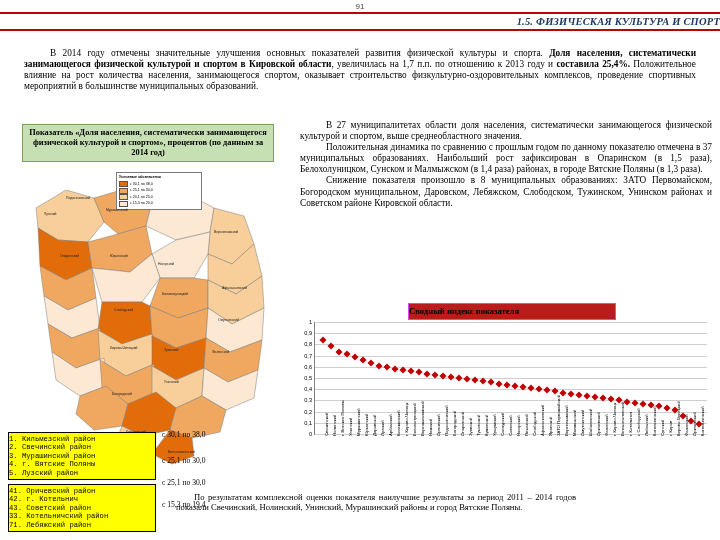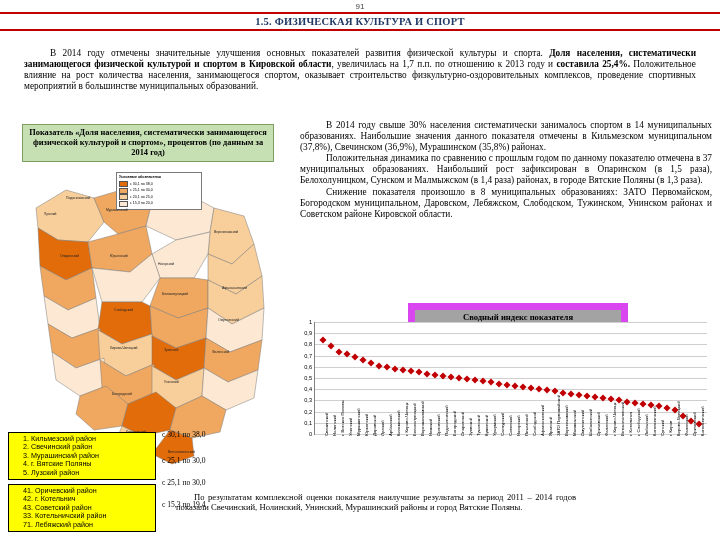--- a/index.html
+++ b/index.html
@@ -11,24 +11,25 @@
     color:#000;
     position:relative;
     overflow:hidden;
   }
   .page-num{
     position:absolute;top:2px;left:0;width:720px;text-align:center;
     font-size:8px;color:#444;font-family:"Liberation Sans",sans-serif;
   }
   .title-bar{
     position:absolute;top:12px;left:0;width:720px;
-    text-align:center;
+    text-align:right;
     border-top:2px solid #c00000;border-bottom:2px solid #c00000;
     background:#fff;
     padding:2px 0 2px 0;
+    font-style:italic;
   }
   .title-bar .t{
     font-family:"Liberation Serif", serif;
     font-weight:bold;font-size:10.5px;color:#1f3864;
     letter-spacing:.2px;
   }
   .body-text{
     position:absolute;top:32px;left:8px;width:704px;
     text-align:justify;
     line-height:11.1px;
@@ -67,36 +68,36 @@
   .legend .row{display:flex;align-items:center;margin-bottom:.5px;}
   .legend .sw{width:7px;height:4px;margin-right:2px;border:.5px solid #555;}
   .maplabel{
     position:absolute;font-family:"Liberation Sans",sans-serif;
     font-size:3.4px;color:#222;white-space:nowrap;
   }
 
   
   .dlist{
     position:absolute;background:#ffff00;border:1px solid #000;
-    font-family:Liberation Sans, sans-serif;font-size:7.2px;line-height:8.4px;
-    padding:2px 14px;box-sizing:border-box;
+    font-family:Liberation Mono, monospace;font-size:7.2px;line-height:8.4px;
+    padding:2px 0;box-sizing:border-box;
   }
   .dlist div{white-space:nowrap;}
   .dlist-top{left:8px;top:432px;width:148px;}
   .dlist-bottom{left:8px;top:484px;width:148px;}
 
   .range-lbl{
     position:absolute;font-family:"Liberation Serif",serif;font-size:7.6px;
   }
 
   
   .chart-head{
     position:absolute;left:408px;top:303px;width:206px;height:15px;
-    background:#a3a3a3;border:7px solid #d946ef;
-    text-align:center;font-family:"Liberation Serif",serif;
+    background:#b91c1c;border:1px solid #d946ef;
+    text-align:left;font-family:"Liberation Serif",serif;
     font-weight:bold;font-size:8.6px;color:#000;
     line-height:15px;
   }
   .chart-area{
     position:absolute;left:282px;top:318px;width:432px;height:180px;
   }
   .chart-plot{
     position:absolute;left:32px;top:4px;width:392px;height:112px;
     border-left:.8px solid #808080;border-bottom:.8px solid #808080;
     background:#fff;
@@ -134,21 +135,21 @@
   <span class="t">1.5. ФИЗИЧЕСКАЯ КУЛЬТУРА И СПОРТ</span>
 </div>
 
 <div class="body-text">
   <p>
     <span>В 2014 году отмечены значительные улучшения основных показателей развития физической культуры и спорта. </span><b>Доля населения, систематически занимающегося физической культурой и спортом в Кировской области</b><span>, увеличилась на 1,7 п.п. по отношению к 2013 году и </span><b>составила 25,4%.</b><span> Положительное влияние на рост количества населения, занимающегося спортом, оказывает строительство физкультурно-оздоровительных комплексов, проведение спортивных мероприятий в большинстве муниципальных образований.</span>
   </p>
 </div>
 
 <div class="col-right">
-  <p>В 2014 году свыше 30% населения систематически занималось спортом в 14 муниципальных образованиях. Наибольшие значения данного показателя отмечены в Кильмезском муниципальном (37,8%), Свечинском (36,9%), Мурашинском (35,8%) районах.</p>
+  <p>В 27 муниципалитетах области доля населения, систематически занимающегося физической культурой и спортом, выше среднеобластного значения.</p>
   <p>Положительная динамика по сравнению с прошлым годом по данному показателю отмечена в 37 муниципальных образованиях. Наибольший рост зафиксирован в Опаринском (в 1,5 раза), Белохолуницком, Сунском и Малмыжском (в 1,4 раза) районах, в городе Вятские Поляны (в 1,3 раза).</p>
   <p>Снижение показателя произошло в 8 муниципальных образованиях: ЗАТО Первомайском, Богородском муниципальном, Даровском, Лебяжском, Слободском, Тужинском, Унинском районах и Советском районе Кировской области.</p>
 </div>
 
 <div class="caption-box">Показатель «Доля населения, систематически занимающегося физической культурой и спортом», процентов (по данным за 2014 год)</div>
 
 <div class="map-wrap">
   <svg class="map-svg" width="258" height="300" viewBox="0 0 258 300">
 
     <g stroke="#7a7a7a" stroke-width="0.5">

